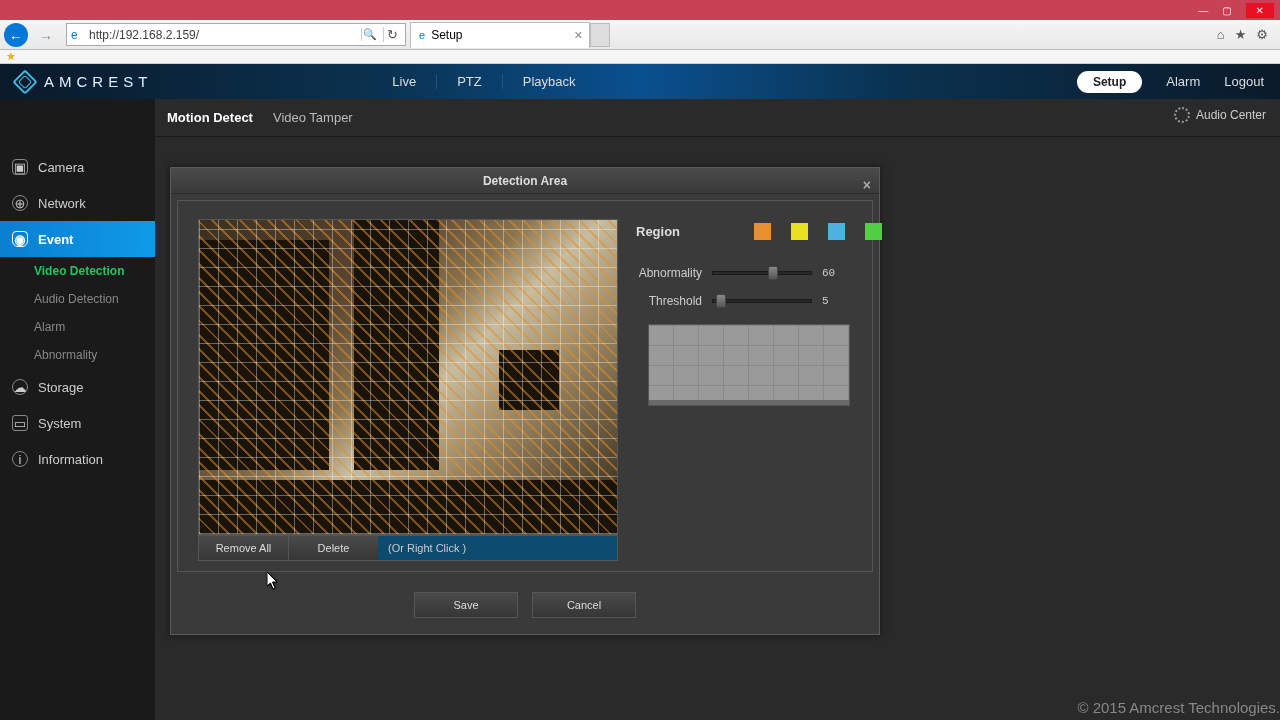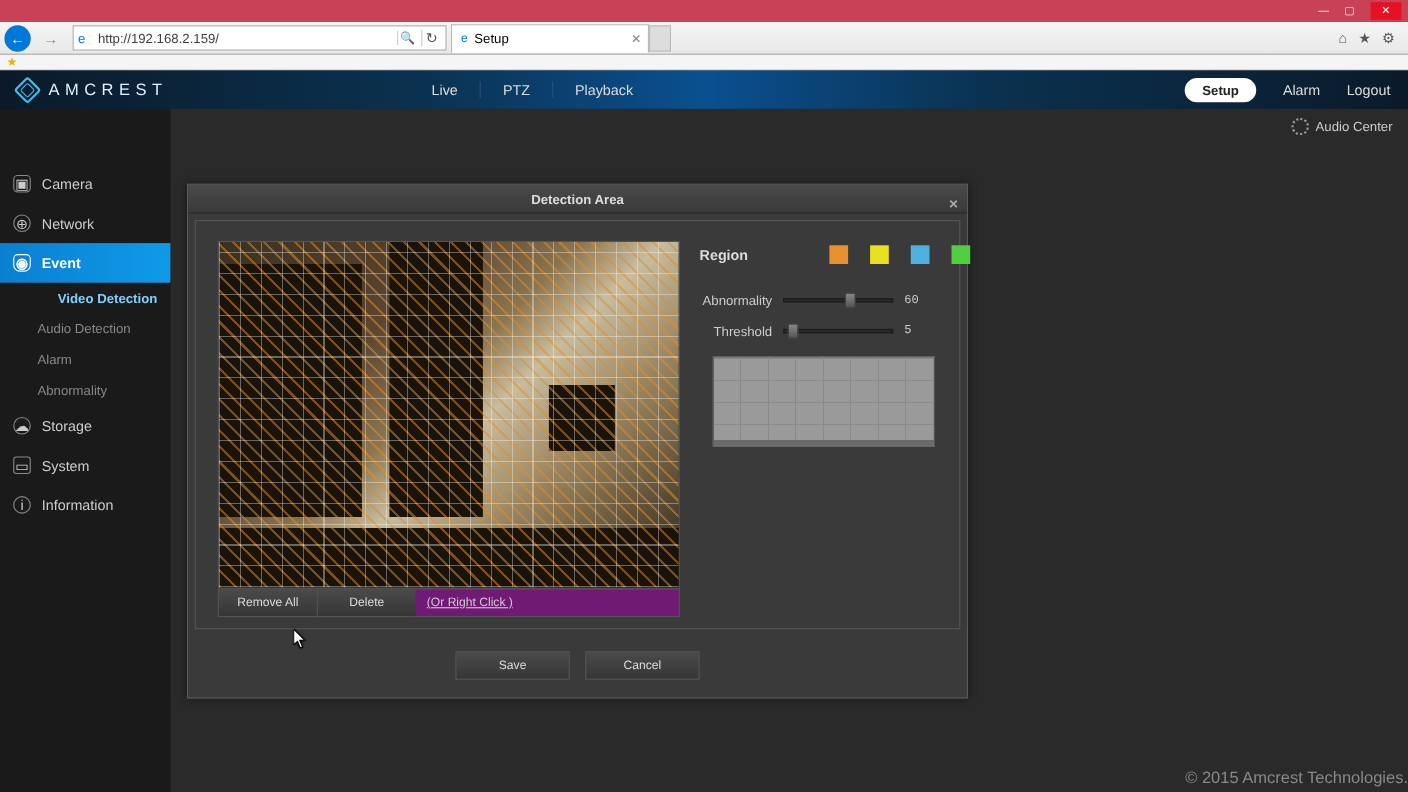--- a/index.html
+++ b/index.html
@@ -37,21 +37,21 @@
 .setup-btn { background: #fff; color: #222; padding: 4px 16px; border-radius: 11px; font-size: 12px; font-weight: bold; }
 
 
 .main { display: flex; height: calc(720px - 64px - 35px); }
 .sidebar { width: 155px; background: #1a1a1a; padding-top: 50px; }
 .side-item { display: flex; align-items: center; padding: 10px 12px; color: #ccc; font-size: 13px; cursor: pointer; gap: 10px; }
 .side-item .icn { width: 16px; height: 16px; display: flex; align-items: center; justify-content: center; font-size: 13px; border:1.5px solid #888; border-radius:3px; }
 .side-item.active { background: linear-gradient(90deg,#0a7fd0,#0f9ae8); color: #fff; font-weight: bold; position: relative; }
 .side-item.active::after { content:''; position:absolute; right:-10px; top:0; border:17px solid transparent; border-left:10px solid #0f9ae8; border-right:none;}
 .side-sub { padding: 7px 12px 7px 34px; color: #888; font-size: 12px; cursor: pointer; }
-.side-sub.active { color: #7dd3fc; font-weight: bold; text-align: right; }
+.side-sub.active { color: #22c55e; font-weight: bold; }
 
 
 .content { flex: 1; background: #2a2a2a; position: relative; }
 .tabs-row { height: 38px; display: flex; align-items: center; padding-left: 12px; gap: 20px; border-bottom: 1px solid #1a1a1a; }
 .tabs-row .tab-item { color: #bbb; font-size: 13px; cursor: pointer; }
 .tabs-row .tab-item.active { color: #fff; font-weight: bold; }
 .help-center { position: absolute; right: 14px; top: 8px; display: flex; align-items: center; gap: 6px; color: #ccc; font-size: 12px; }
 .help-icon { width: 16px; height: 16px; border: 2px dotted #999; border-radius: 50%; }
 
 
@@ -65,21 +65,21 @@
 .grid-overlay { position: absolute; inset: 0; background-image:
   repeating-linear-gradient(0deg, rgba(255,255,255,0.35) 0 1px, transparent 1px 19px),
   repeating-linear-gradient(90deg, rgba(255,255,255,0.35) 0 1px, transparent 1px 19px);
 }
 .hatch-overlay { position: absolute; inset: 0; background-image: repeating-linear-gradient(45deg, rgba(225,140,40,0.5) 0 2px, transparent 2px 10px); }
 .room-dark { position:absolute; background:#1a130a; }
 
 .grid-buttons { display: flex; margin-top: 0; }
 .btn { height: 26px; background: linear-gradient(#4a4a4a,#363636); border: 1px solid #555; color: #ddd; font-size: 11px; padding: 0 18px; cursor: pointer; display:flex; align-items:center; justify-content:center;}
 .grid-buttons .btn { width: 90px; padding:0; border-right:none;}
-.rclick-hint { color: #ccc; font-size: 11px; padding: 6px 10px; background:#701a75; border:1px solid #555; border-left:none; flex:1;text-decoration:underline;}
+.rclick-hint { color: #ccc; font-size: 11px; padding: 6px 10px; background:#0c4a6e; border:1px solid #555; border-left:none; flex:1;}
 
 .region-panel { flex: 1; }
 .region-header { display: flex; align-items: center; gap: 14px; padding: 4px 0 12px; }
 .region-header label { color: #ddd; font-size: 13px; font-weight: bold; }
 .color-sw { width: 17px; height: 17px; cursor: pointer; margin-left:6px; }
 .c-or { background: #e89030; } .c-ye { background: #e8e020; } .c-bl { background: #50b0e0; } .c-gr { background: #50d040; }
 
 .form-row { display: flex; align-items: center; margin: 14px 0; }
 .form-row label { width: 76px; text-align: right; color: #ccc; font-size: 12px; padding-right: 10px; }
 .form-row input[type=text] { width: 116px; height: 22px; background: #444; border: 1px solid #666; color: #ddd; padding: 0 6px; font-size: 12px; }
@@ -175,20 +175,24 @@
         <span class="icn">▭</span>
         <span>System</span>
       </div>
     <div class="side-item">
         <span class="icn" style="border-radius:50%;">i</span>
         <span>Information</span>
       </div>
   </div>
 
   <div class="content">
+    <div class="tabs-row">
+      <div class="tab-item active">Motion Detect</div>
+      <div class="tab-item">Video Tamper</div>
+    </div>
     <div class="help-center">
       <div class="help-icon"></div>
       <span>Audio Center</span>
     </div>
   </div>
 </div>
 
 <div class="modal">
   <div class="modal-title">
     <span>Detection Area</span>

